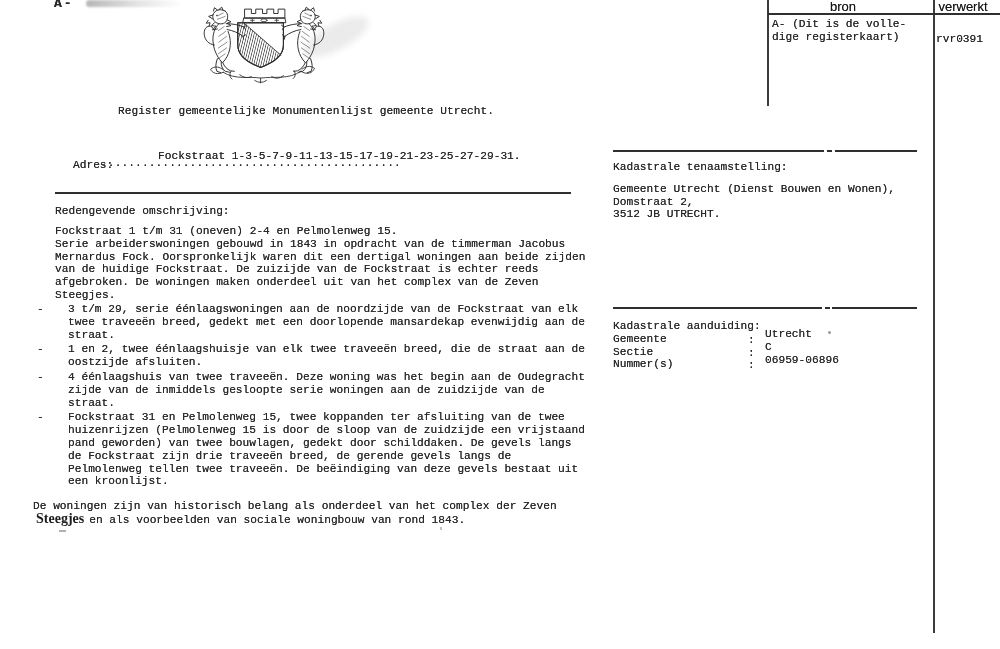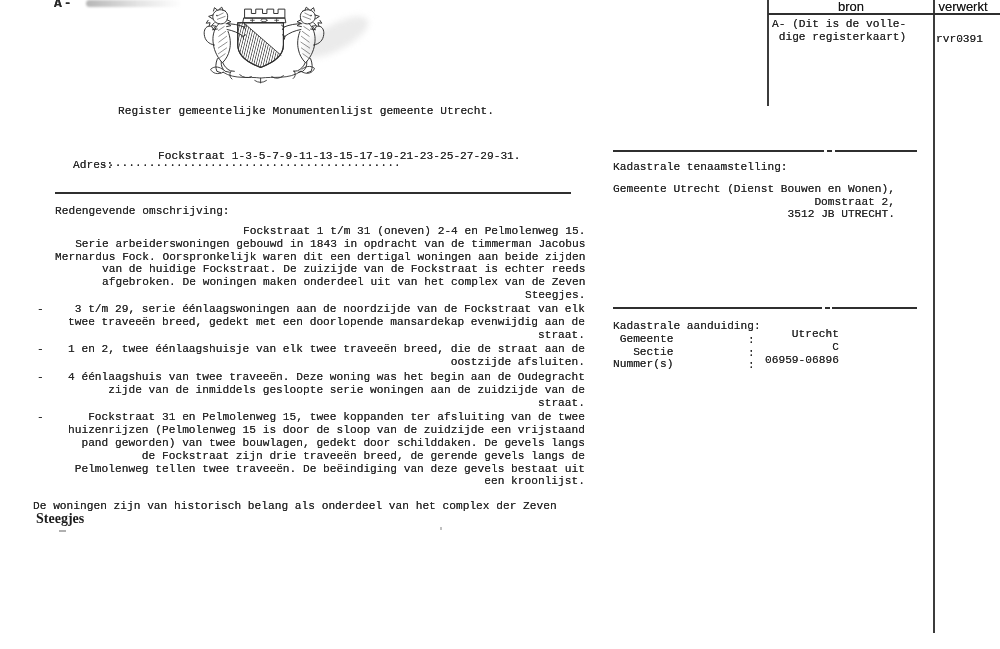--- a/index.html
+++ b/index.html
@@ -6,21 +6,21 @@
   #page{
     position:relative;width:1000px;height:649px;background:#ffffff;
     overflow:hidden;font-family:"Liberation Mono","DejaVu Sans Mono",monospace;
   }
   .abs{position:absolute;}
   .mono{
     font-family:"Liberation Mono","DejaVu Sans Mono",monospace;
     font-size:11.2px;line-height:12.8px;color:#282828;
     text-shadow:0 0 .35px rgba(40,40,40,.85);
   }
-  .pre{white-space:pre;text-align:right;}
+  .pre{white-space:pre;}
   .sans{
     font-family:"Liberation Sans",sans-serif;font-size:13px;color:#161616;
     text-shadow:0 0 .4px rgba(20,20,20,.7);
   }
   .serifbold{
     font-family:"Liberation Serif","DejaVu Serif",serif;font-weight:bold;
     font-size:14px;color:#1c1c1c;
   }
   .rule{background:#2f2f2f;height:2px;}
   
@@ -36,21 +36,21 @@
   .list{left:37px;top:303px;width:560px;}
   .bullet-row{display:flex;margin-bottom:2px;line-height:12.9px;}
   .bullet-row .dash{width:31px;flex:0 0 31px;}
   .closing1{left:33px;top:500px;}
   .closing2{left:36px;top:511px;display:flex;align-items:baseline;}
   .closing2 .mono{margin-left:5px;}
   
   .vline-main{left:933px;top:0;width:1.6px;height:633px;background:#3c3c3c;}
   .table-left{left:767px;top:0;width:1.6px;height:106px;background:#3c3c3c;}
   .hdr-underline{left:768px;top:13px;width:232px;}
-  .bron-h{left:768px;top:-1px;width:150px;text-align:center;padding-left:8px;}
+  .bron-h{left:768px;top:-1px;width:150px;text-align:center;}
   .verwerkt-h{left:935px;top:-1px;width:56px;text-align:center;}
   .bron-cell{left:772px;top:18px;line-height:12.6px;}
   .verwerkt-cell{left:936px;top:33px;}
   .ten-hr-1{left:613px;top:150px;width:211px;}
   .ten-hr-d{left:827px;top:150px;width:5px;}
   .ten-hr-2{left:835px;top:150px;width:82px;}
   .ten-heading{left:613px;top:161px;}
   .ten-lines{left:613px;top:183px;line-height:12.7px;}
   .aan-hr-1{left:613px;top:307px;width:209px;}
   .aan-hr-d{left:825px;top:307px;width:5px;}
@@ -180,20 +180,21 @@
 pand geworden) van twee bouwlagen, gedekt door schilddaken. De gevels langs
 de Fockstraat zijn drie traveeën breed, de gerende gevels langs de
 Pelmolenweg tellen twee traveeën. De beëindiging van deze gevels bestaat uit
 een kroonlijst.</span>
     </div>
   </div>
 
   <div class="abs mono pre closing1">De woningen zijn van historisch belang als onderdeel van het complex der Zeven</div>
   <div class="abs closing2">
     <span class="serifbold">Steegjes</span>
+    <span class="mono">en als voorbeelden van sociale woningbouw van rond 1843.</span>
   </div>
 
   <div class="abs vline-main"></div>
   <div class="abs table-left"></div>
   <div class="abs rule hdr-underline"></div>
   <div class="abs sans bron-h">bron</div>
   <div class="abs sans verwerkt-h">verwerkt</div>
   <div class="abs mono pre bron-cell">A- (Dit is de volle-
 dige registerkaart)</div>
   <div class="abs mono verwerkt-cell">rvr0391</div>

